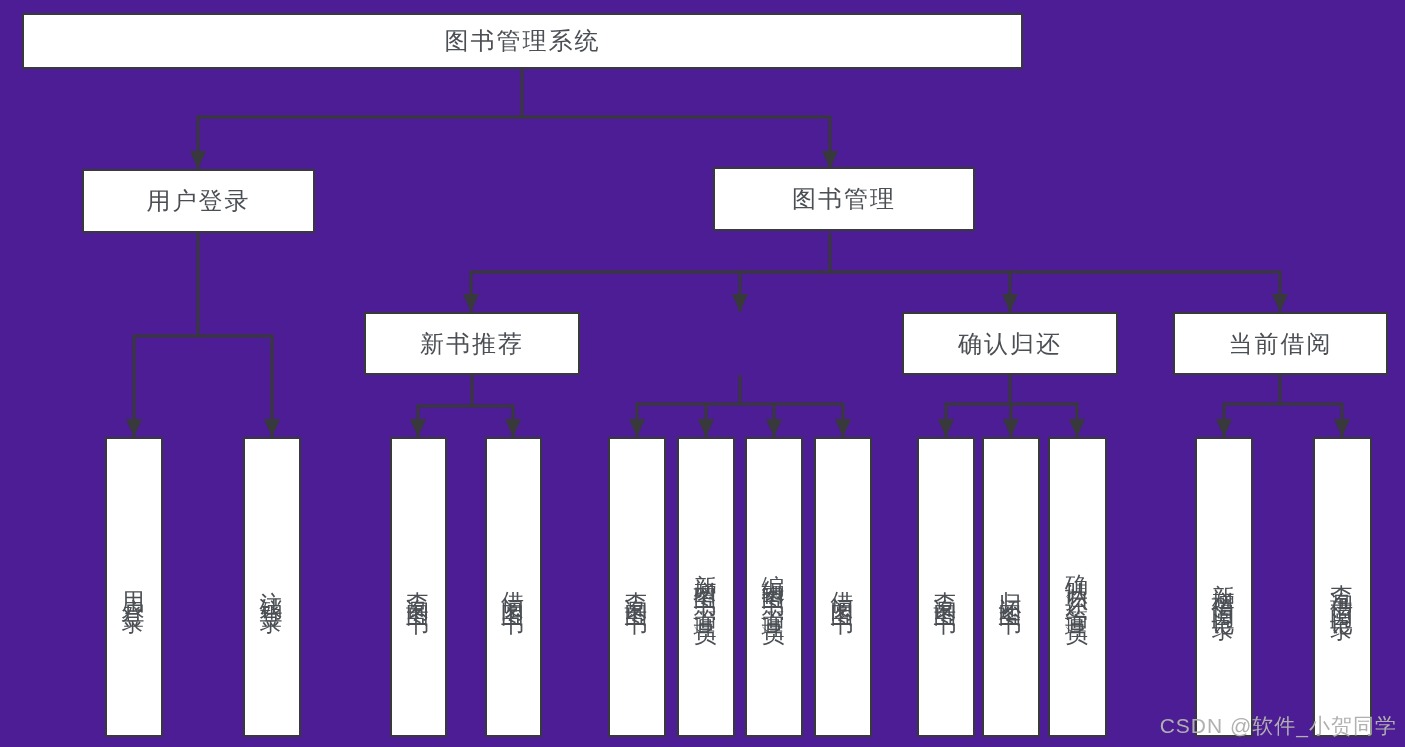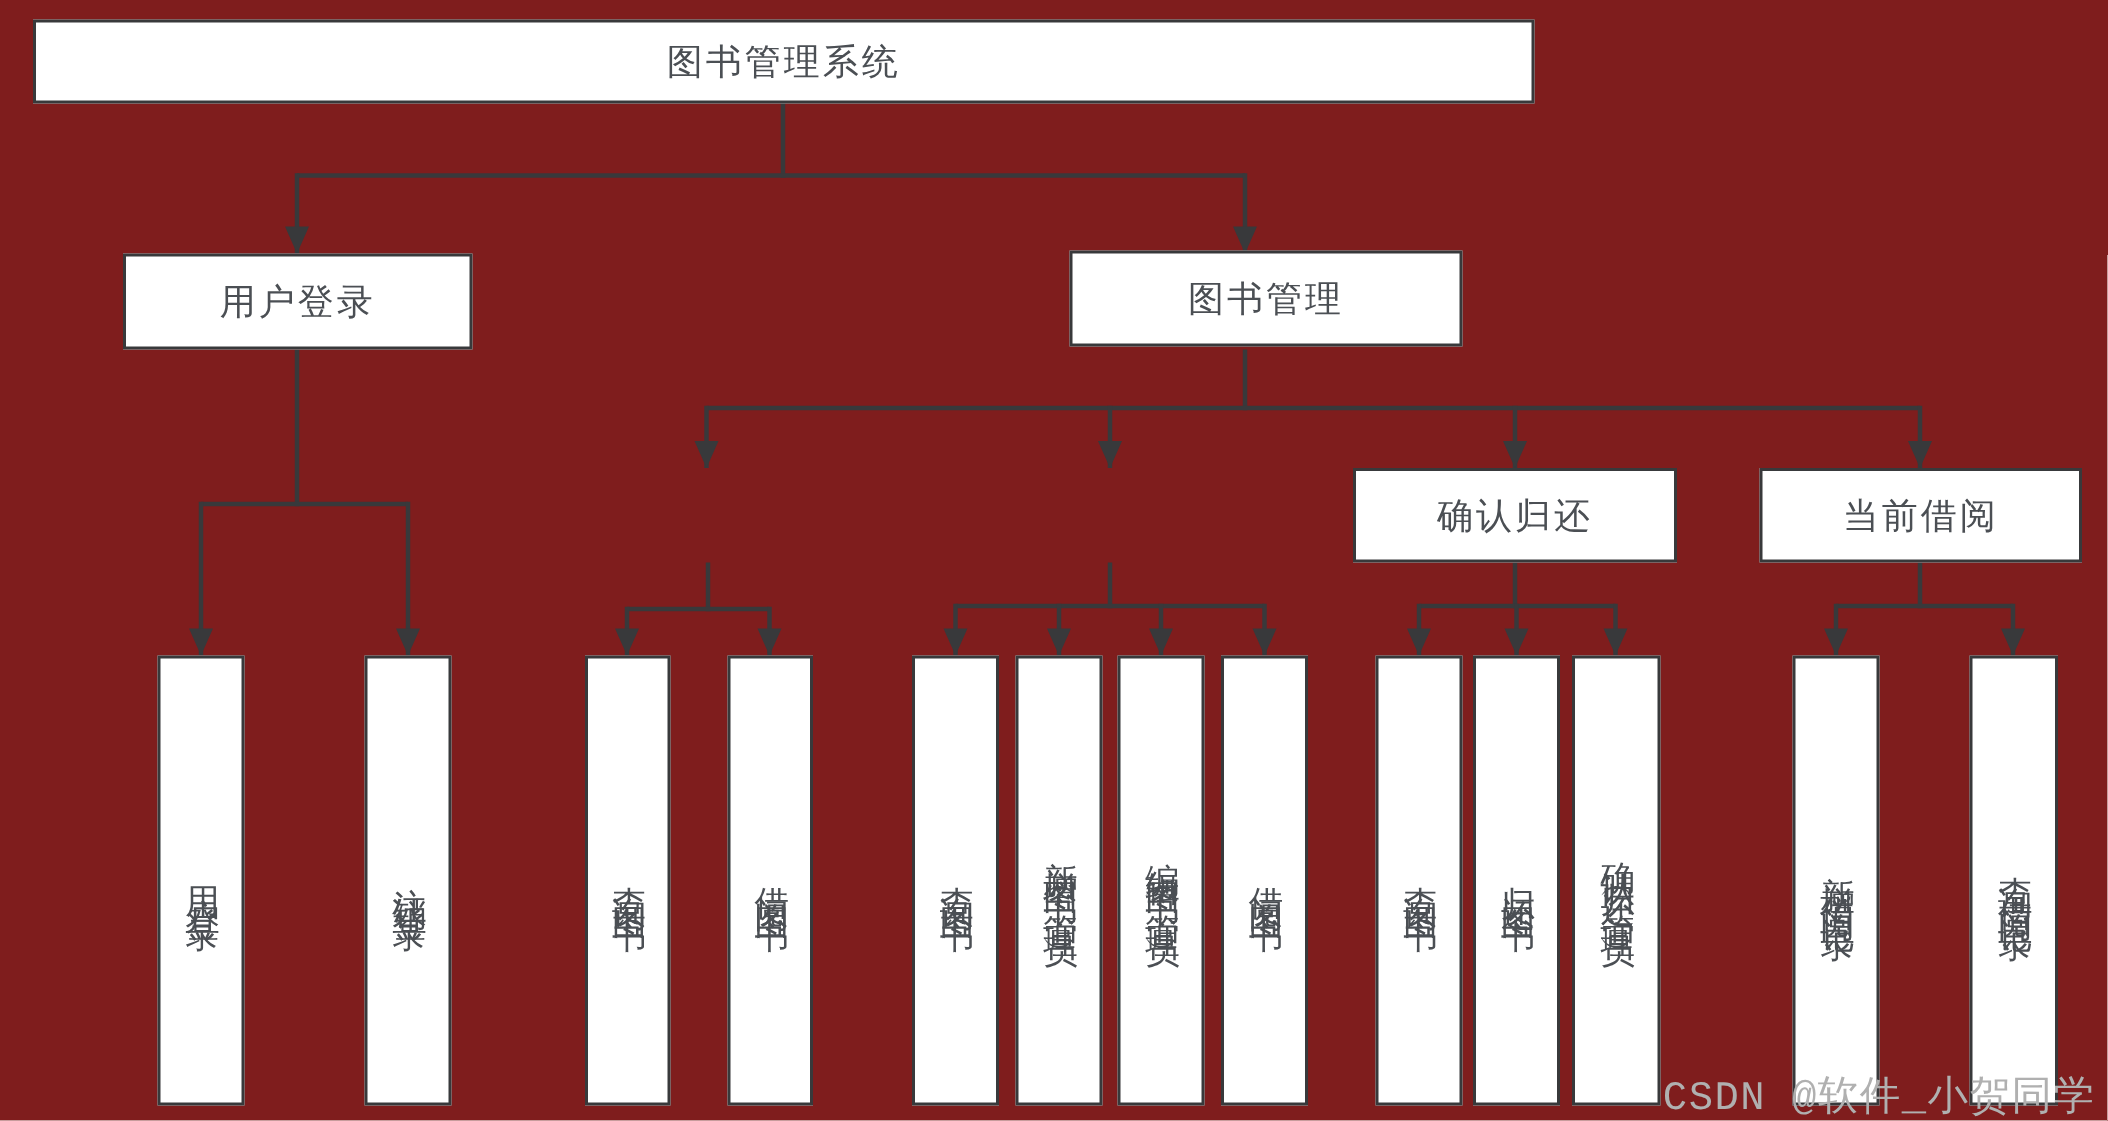--- a/index.html
+++ b/index.html
@@ -4,23 +4,23 @@
 <style>
   html, body {
     margin: 0;
     padding: 0;
     background: #ffffff;
   }
   .canvas {
     position: relative;
     width: 1405px;
     height: 747px;
-    background: #7f1d1d;
+    background: #4c1d95;
     overflow: hidden;
-    font-family: Liberation Mono, monospace;
+    font-family: Liberation Sans, sans-serif;
   }
   .wires {
     position: absolute;
     left: 0;
     top: 0;
     width: 1405px;
     height: 747px;
   }
   .wires line {
     stroke: #38393b;
@@ -68,21 +68,21 @@
   .n-c0 { left: 917px;  width: 58px; }
   .n-c1 { left: 982px;  width: 58px; }
   .n-c2 { left: 1048px; width: 59px; }
   .n-d0 { left: 1195px; width: 58px; }
   .n-d1 { left: 1313px; width: 59px; }
 
   .watermark {
     position: absolute;
     right: 8px;
     top: 712px;
-    font-size: 27px;
+    font-size: 21px;
     letter-spacing: 1px;
     color: #b0b0b0;
     white-space: nowrap;
   }
 </style>
 </head>
 <body>
 
 <div class="canvas">
 
@@ -146,20 +146,21 @@
       <line x1="1224" y1="402.5" x2="1224" y2="437" marker-end="url(#ah)"></line>
       <line x1="1342" y1="402.5" x2="1342" y2="437" marker-end="url(#ah)"></line>
     </g>
   </svg>
 
   <div class="box n-root">图书管理系统</div>
 
   <div class="box n-login">用户登录</div>
   <div class="box n-mgmt">图书管理</div>
 
+  <div class="box n-g0">新书推荐</div>
   <div class="box n-g2">确认归还</div>
   <div class="box n-g3">当前借阅</div>
 
   <div class="box leaf n-l0">用户登录</div>
   <div class="box leaf n-l1">注销登录</div>
 
   <div class="box leaf n-a0">查询图书</div>
   <div class="box leaf n-a1">借阅图书</div>
 
   <div class="box leaf n-b0">查询图书</div>

